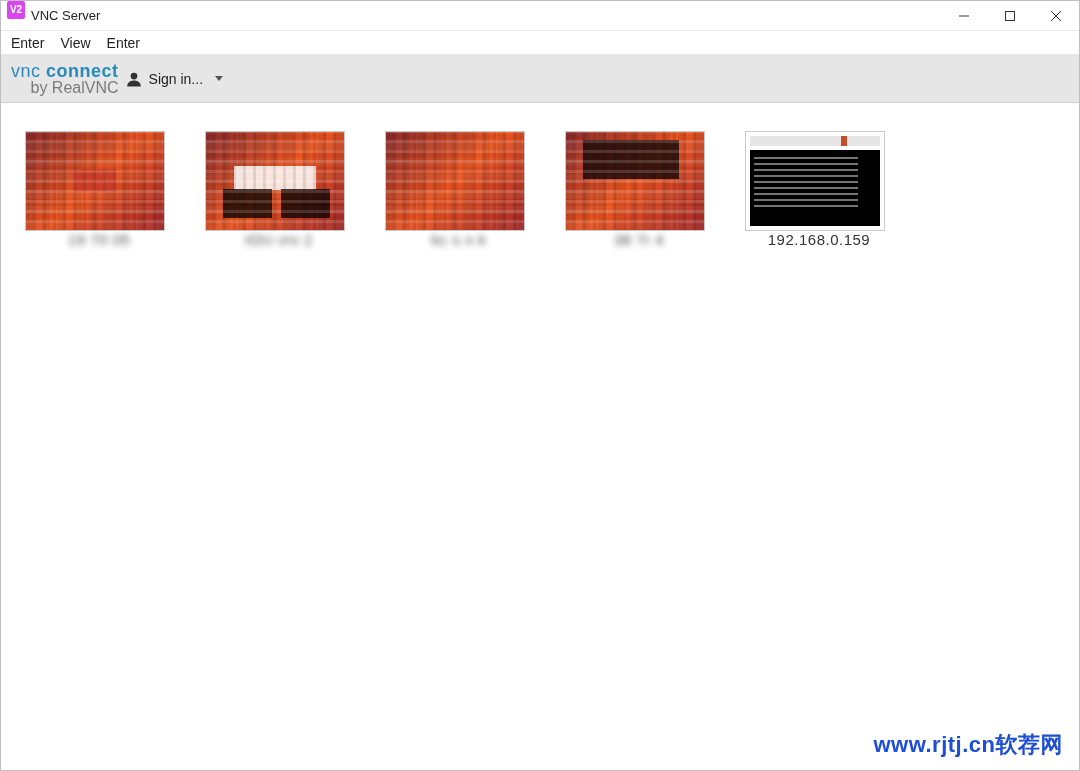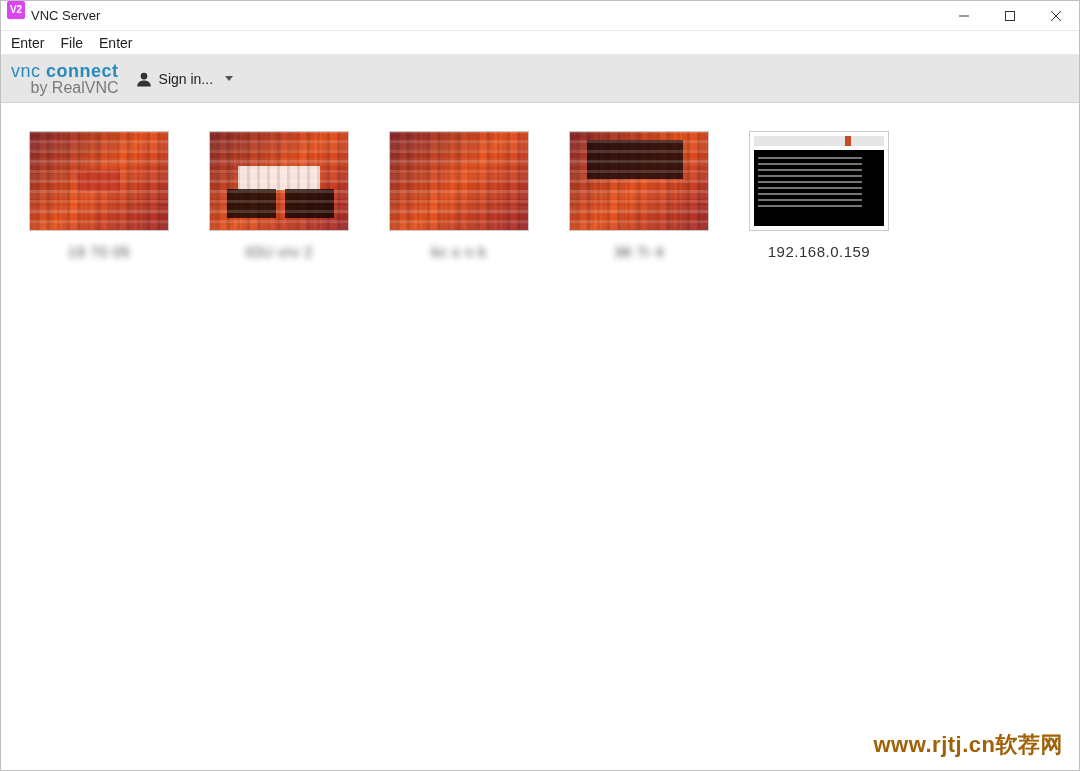--- a/index.html
+++ b/index.html
@@ -16,53 +16,53 @@
   .titlebar-title { font-size: 13px; }
   .win-controls { margin-left:auto; display:flex; }
   .win-btn { width:46px; height:30px; display:flex; align-items:center; justify-content:center; color:#333; }
   .win-btn svg { display:block; }
 
   
   .menubar { height: 24px; display:flex; align-items:center; padding: 0 2px; border-bottom: 1px solid #e8e8e8; }
   .menu-item { padding: 2px 8px; font-size: 14px; cursor: default; }
 
   
-  .toolbar { height: 48px; background: #e6e6e6; border-bottom:1px solid #cfcfcf; display:flex; align-items:center; padding: 0 10px; gap: 10px; }
+  .toolbar { height: 48px; background: #e6e6e6; border-bottom:1px solid #cfcfcf; display:flex; align-items:center; padding: 0 10px; }
   .logo { display:flex; flex-direction:column; align-items:flex-end; line-height:1; }
   .logo-main { font-size: 18px; letter-spacing: 0.5px; color:#298abc; font-weight:500; }
   .logo-main b { font-weight:700; }
   .logo-sub { font-size: 16px; color:#7a7a7a; }
   .search { flex:1; height: 28px; border:1px solid #2b79c2; background:#fff; padding: 2px 8px; font-size: 14px; color:#666; outline:none; }
   .signin { display:flex; align-items:center; gap:6px; font-size:14px; cursor:default; padding:4px 6px; }
   .avatar-icon { width:18px; height:18px; }
   .tri-down { width:0; height:0; border-left:4px solid transparent; border-right:4px solid transparent; border-top:5px solid #555; margin-left:6px; }
 
   
   .content { padding: 28px 24px; display:flex; flex-wrap:wrap; gap: 42px 32px; align-content:flex-start; }
-  .conn { width: 148px; display:flex; flex-direction:column; align-items:center; gap:12px; cursor:default; }
+  .conn { width: 148px; display:flex; flex-direction:column; cursor:default; }
   .thumb { width: 140px; height: 100px; background:#222; border:1px solid #cacaca; position:relative; overflow:hidden; }
   .thumb.ubuntu { background: linear-gradient(135deg, #8b2b2b 0%, #e95420 50%, #a52a2a 100%); }
   .thumb.ubuntu::before { content:""; position:absolute; inset:0; background: repeating-linear-gradient(0deg, rgba(255,255,255,0.05) 0 8px, transparent 8px 16px), repeating-linear-gradient(90deg, rgba(0,0,0,0.08) 0 8px, transparent 8px 16px); }
   .thumb .overlay1 { position:absolute; left:20%; top:35%; width:60%; height:24%; background: rgba(255,255,255,0.85); }
   .thumb .overlay2 { position:absolute; left:12%; top:58%; width:36%; height:30%; background: rgba(0,0,0,0.75); }
   .thumb .overlay2b { position:absolute; left:54%; top:58%; width:36%; height:30%; background: rgba(0,0,0,0.75); }
   .thumb .overlay3 { position:absolute; left:12%; top:8%; width:70%; height:40%; background: rgba(30,10,10,0.85); }
   .thumb .badge { position:absolute; left:35%; top:38%; width:30%; height:22%; background: rgba(200,60,40,0.9); }
   .thumb.terminal { background:#fff; }
   .thumb.terminal .termtop { position:absolute; left:4px; right:4px; top:4px; height:10px; background: linear-gradient(90deg, #e6e6e6 0 70%, #c74a2b 70% 75%, #e6e6e6 75% 100%); }
   .thumb.terminal .termbody { position:absolute; left:4px; right:4px; top:18px; bottom:4px; background:#000; }
   .thumb.terminal .termbody::before { content:""; position:absolute; left:4px; top:4px; width:80%; height:70%; background: repeating-linear-gradient(0deg, rgba(255,255,255,0.45) 0 2px, transparent 2px 6px); }
   .conn-label { font-size: 15px; color:#333; text-align:center; filter: blur(3px); opacity:0.9; letter-spacing:0.5px; }
   .conn-label.clear { filter:none; opacity:1; }
   .px { position:absolute; inset:0; background:
     repeating-linear-gradient(0deg, rgba(255,255,255,0) 0 7px, rgba(255,255,255,0.15) 7px 10px),
     repeating-linear-gradient(90deg, rgba(0,0,0,0) 0 7px, rgba(0,0,0,0.10) 7px 10px);
   }
 
-  .watermark { position:absolute; right:16px; bottom:10px; font-size:22px; font-weight:700; color:#a16207; letter-spacing:0.5px; }
+  .watermark { position:absolute; right:16px; bottom:10px; font-size:22px; font-weight:700; color:#1d4ed8; letter-spacing:0.5px; }
 </style>
 </head>
 <body>
 
 <div class="titlebar">
   <div class="app-icon">V2</div>
   <div class="titlebar-title">VNC Server</div>
   <div class="win-controls">
     <div class="win-btn">
       <svg width="10" height="10">
@@ -78,21 +78,21 @@
       <svg width="10" height="10">
           <line x1="0" y1="0" x2="10" y2="10" stroke="currentColor" stroke-width="1"></line>
           <line x1="10" y1="0" x2="0" y2="10" stroke="currentColor" stroke-width="1"></line>
         </svg>
     </div>
   </div>
 </div>
 
 <div class="menubar">
   <div class="menu-item">Enter</div>
-  <div class="menu-item">File</div>
+  <div class="menu-item">View</div>
   <div class="menu-item">Enter</div>
 </div>
 
 <div class="toolbar">
   <div class="logo">
     <div class="logo-main">
       <span>vnc</span>
       <b>connect</b>
     </div>
     <div class="logo-sub">by RealVNC</div>

